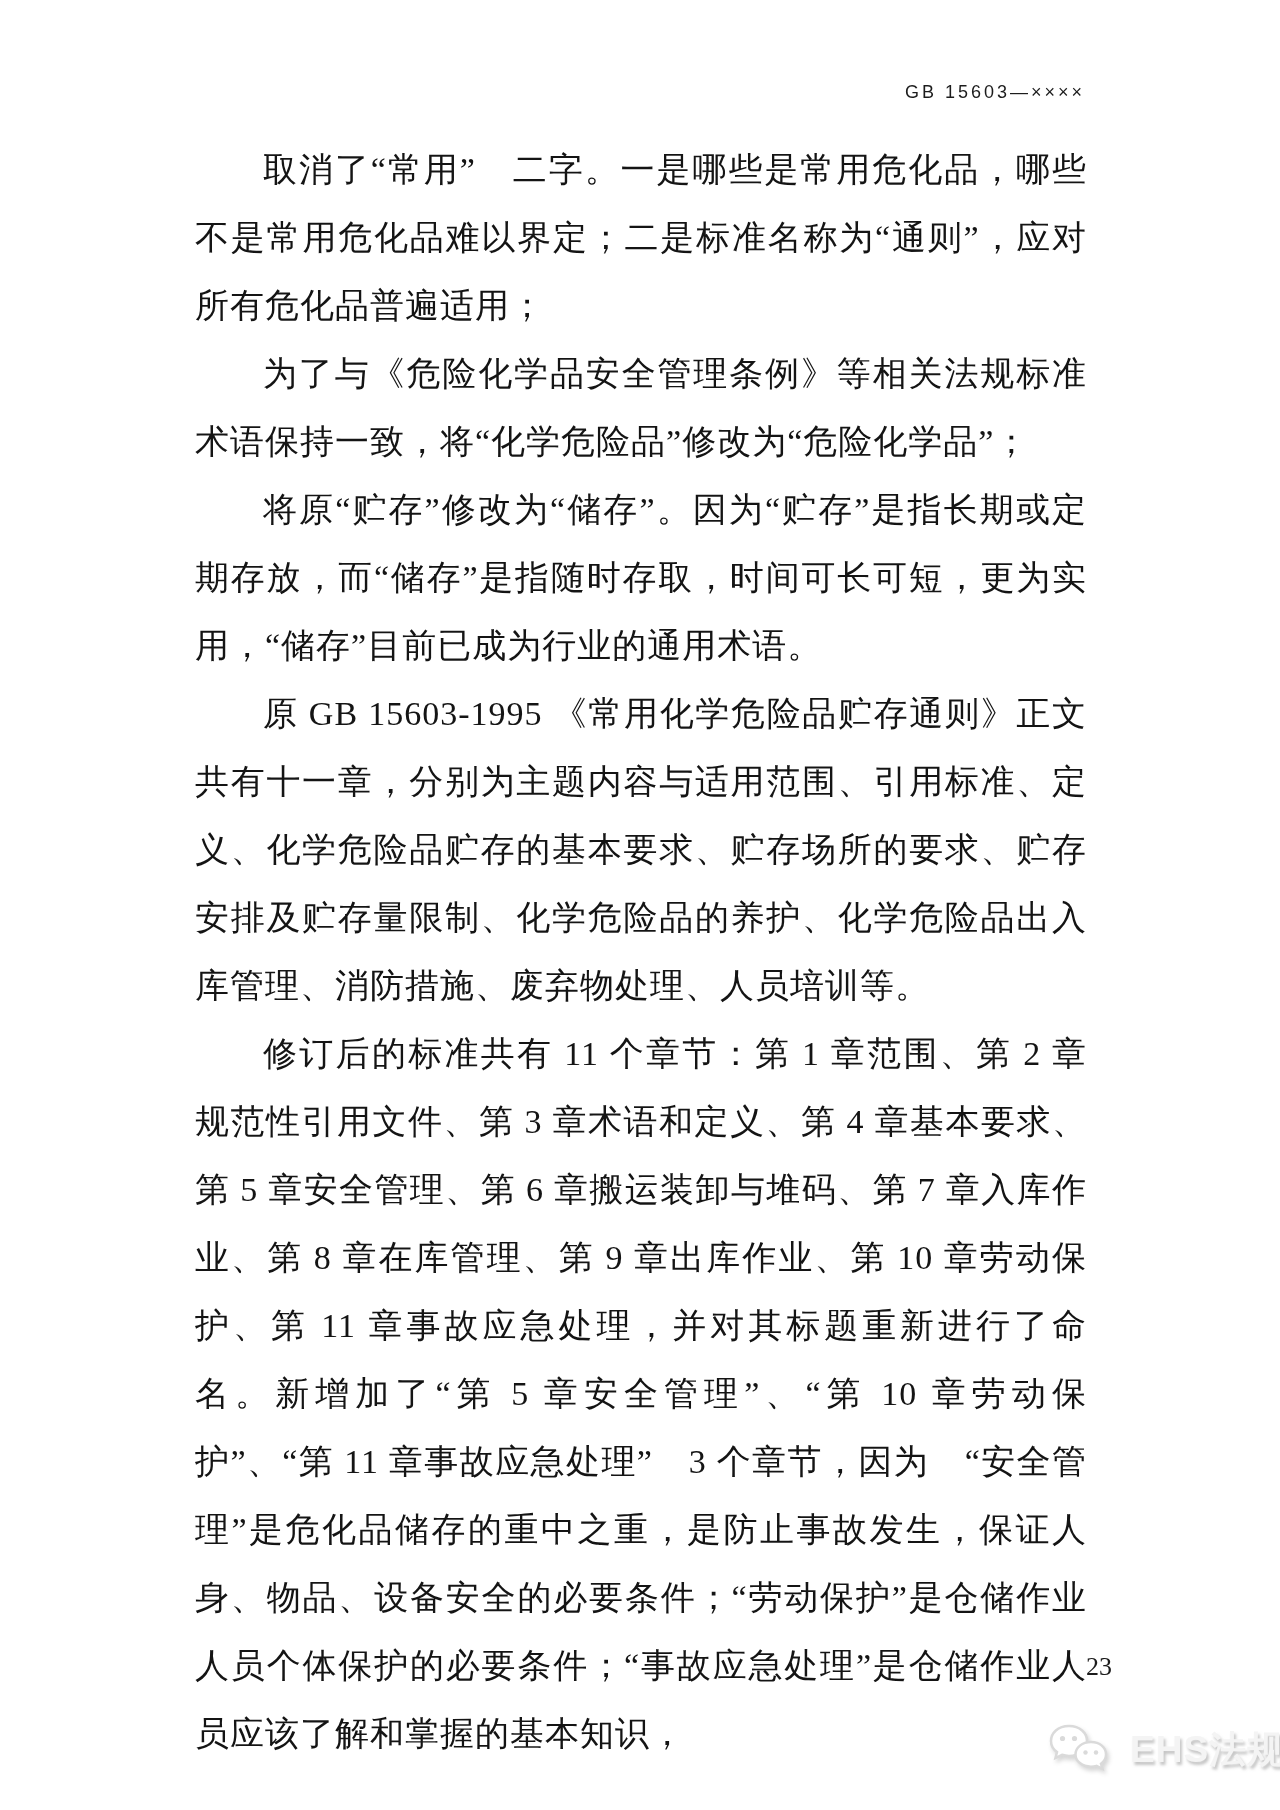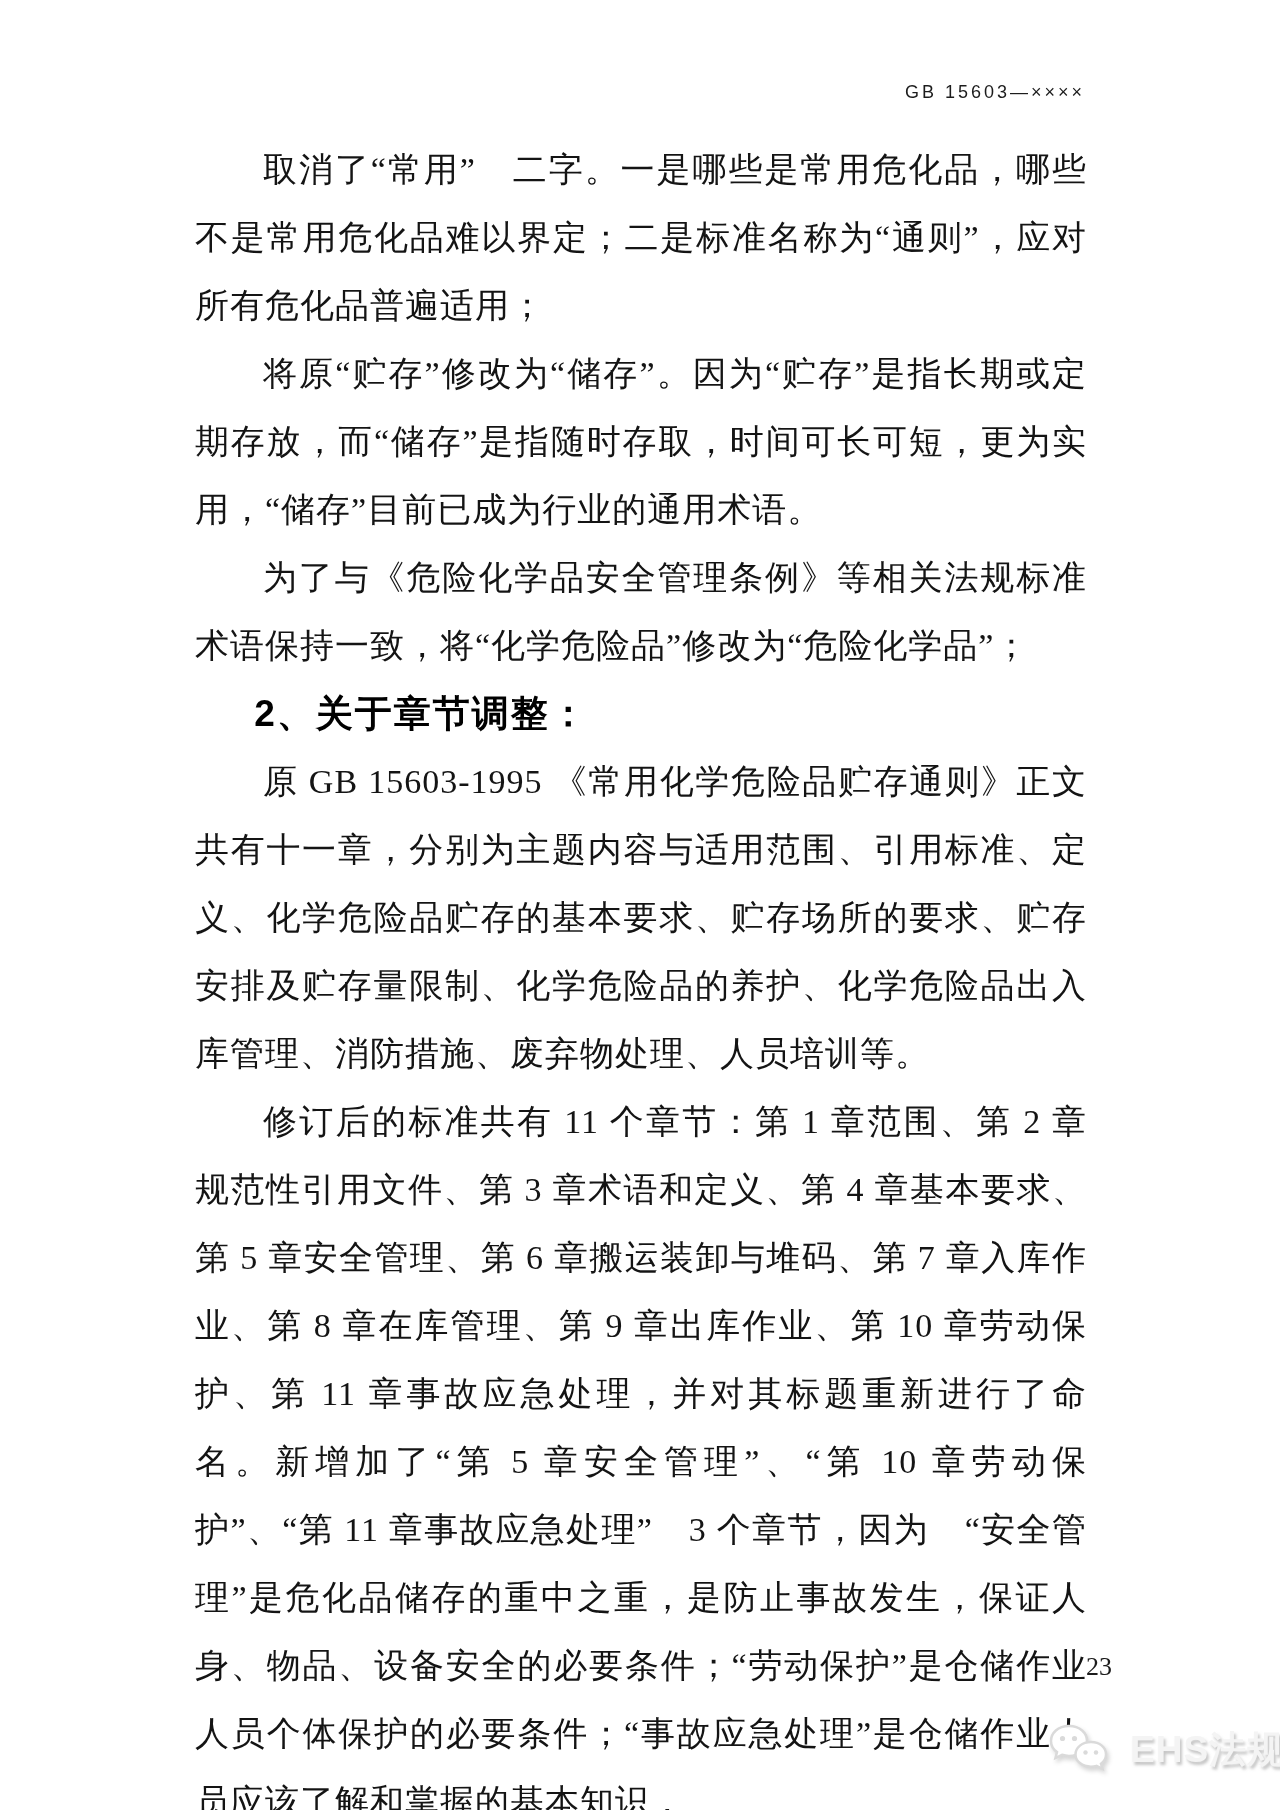--- a/index.html
+++ b/index.html
@@ -80,23 +80,22 @@
     white-space: nowrap;
   }
 </style>
 </head>
 <body>
 
 <div class="page-header">GB 15603—××××</div>
 
 <div class="doc-content" id="doc-content">
     <p class="para">取消了“常用”　二字。一是哪些是常用危化品，哪些不是常用危化品难以界定；二是标准名称为“通则”，应对所有危化品普遍适用；</p>
+    <p class="para">为了与《危险化学品安全管理条例》等相关法规标准术语保持一致，将“化学危险品”修改为“危险化学品”；</p>
     <p class="para">将原“贮存”修改为“储存”。因为“贮存”是指长期或定期存放，而“储存”是指随时存取，时间可长可短，更为实用，“储存”目前已成为行业的通用术语。</p>
-    <p class="para">为了与《危险化学品安全管理条例》等相关法规标准术语保持一致，将“化学危险品”修改为“危险化学品”；</p>
-    <p class="heading">2、关于章节调整：</p>
     <p class="para">原 GB 15603-1995 《常用化学危险品贮存通则》正文共有十一章，分别为主题内容与适用范围、引用标准、定义、化学危险品贮存的基本要求、贮存场所的要求、贮存安排及贮存量限制、化学危险品的养护、化学危险品出入库管理、消防措施、废弃物处理、人员培训等。</p>
     <p class="para">修订后的标准共有 11 个章节：第 1 章范围、第 2 章规范性引用文件、第 3 章术语和定义、第 4 章基本要求、第 5 章安全管理、第 6 章搬运装卸与堆码、第 7 章入库作业、第 8 章在库管理、第 9 章出库作业、第 10 章劳动保护、第 11 章事故应急处理，并对其标题重新进行了命名。新增加了“第 5 章安全管理”、“第 10 章劳动保护”、“第 11 章事故应急处理”　3 个章节，因为　“安全管理”是危化品储存的重中之重，是防止事故发生，保证人身、物品、设备安全的必要条件；“劳动保护”是仓储作业人员个体保护的必要条件；“事故应急处理”是仓储作业人员应该了解和掌握的基本知识，</p>
   </div>
 
 <div class="page-number">23</div>
 
 <div class="watermark">
   <svg class="watermark-icon" viewBox="0 0 62 56" xmlns="http://www.w3.org/2000/svg">
     <g fill="#ffffff" stroke="#dadada" stroke-width="2.5">
       <path d="M21 4 C10 4 3 11 3 19 c0 4.5 2.3 8.4 6 11.1 L7.5 36 l6.5-3.2 c2.2 0.7 4.6 1.1 7 1.1 11 0 18-6.9 18-14.9 S32 4 21 4 Z"></path>

